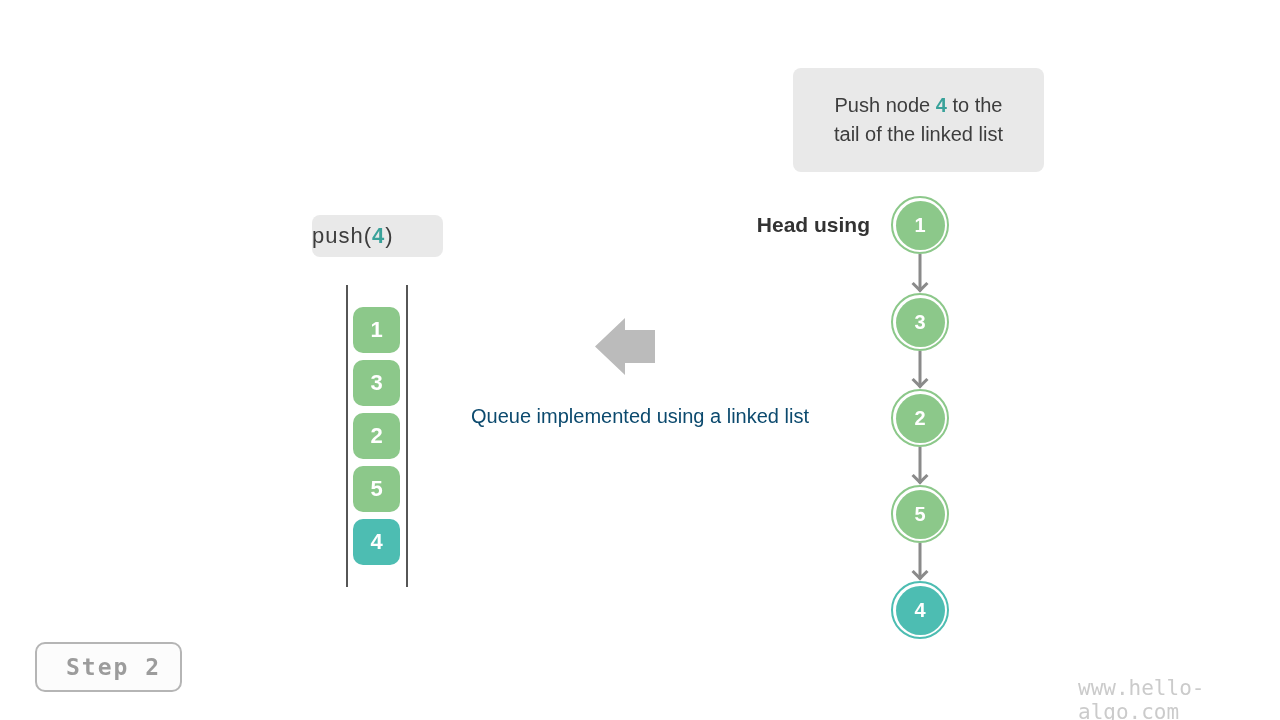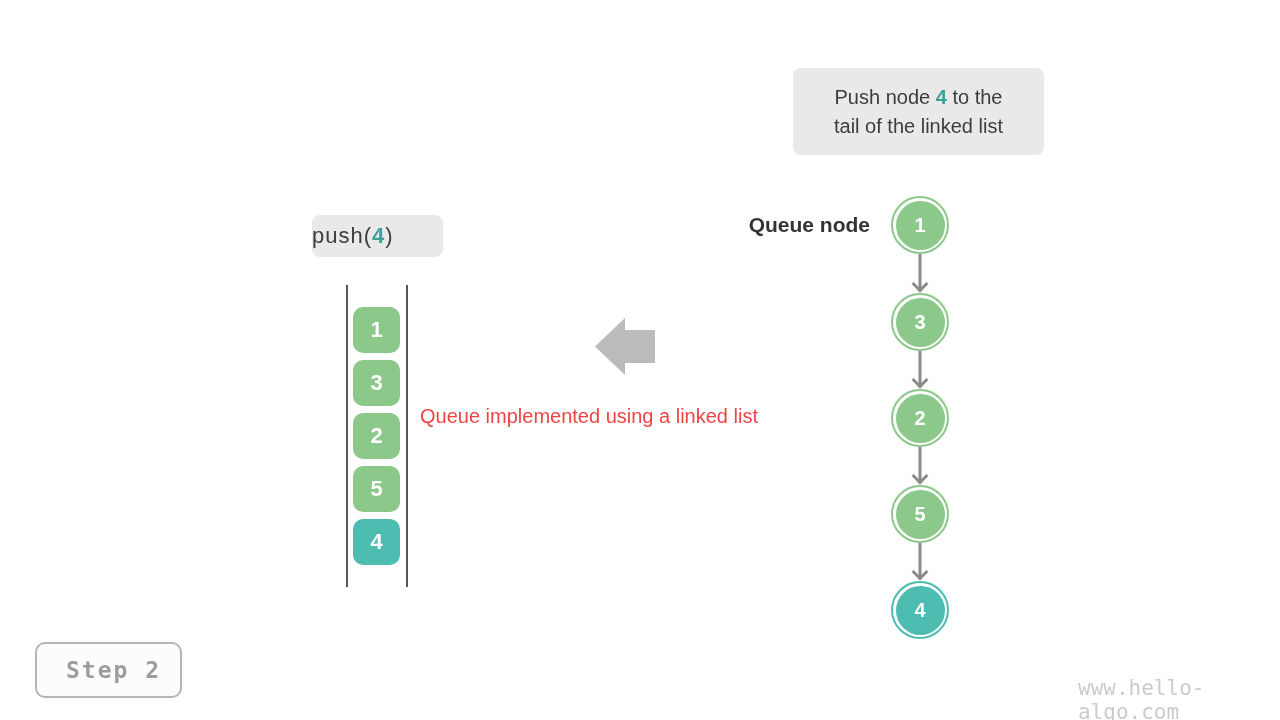--- a/index.html
+++ b/index.html
@@ -10,21 +10,21 @@
     height: 720px;
     background: #ffffff;
     overflow: hidden;
     font-family: "Liberation Sans", sans-serif;
   }
 
   
   .callout {
     position: absolute;
     left: 793px; top: 68px;
-    width: 251px; height: 87px;
+    width: 251px; height: 104px;
     background: #e9e9e9;
     border-radius: 8px;
     display: flex;
     flex-direction: column;
     justify-content: center;
     align-items: center;
     font-size: 20px;
     line-height: 29px;
     color: #3d3d3d;
   }
@@ -82,23 +82,23 @@
     width: 60px; height: 57px;
     background: #bbbbbb;
     clip-path: polygon(0 50%, 50% 0, 50% 21%, 100% 21%, 100% 79%, 50% 79%, 50% 100%);
   }
 
   
   .caption {
     position: absolute;
     left: 420px; top: 405px;
     width: 440px;
-    text-align: left;
+    text-align: center;
     font-size: 20px;
-    color: #ef4444;
+    color: #0c4a6e;
   }
 
   
   .ll-node {
     position: absolute;
     left: 891px;
     width: 58px; height: 58px;
     border-radius: 50%;
     border: 2.5px solid;
     padding: 2.5px;
@@ -156,21 +156,21 @@
     font-weight: bold;
     color: #333333;
   }
   .head-label { top: 213px; }
   .tail-label { top: 598px; }
 
   
   .step-box {
     position: absolute;
     left: 35px; top: 642px;
-    width: 147px; height: 56px;
+    width: 147px; height: 50px;
     background: #fcfcfc;
     border: 2px solid #b5b5b5;
     border-radius: 10px;
     display: flex;
     align-items: center;
     justify-content: center;
     font-family: "DejaVu Sans Mono", monospace;
     font-size: 23px;
     font-weight: bold;
     letter-spacing: 2px;
@@ -213,21 +213,21 @@
     <div class="stack-item" style="background: rgb(140, 200, 138);">3</div>
     <div class="stack-item" style="background: rgb(140, 200, 138);">2</div>
     <div class="stack-item" style="background: rgb(140, 200, 138);">5</div>
     <div class="stack-item" style="background: rgb(77, 189, 178);">4</div>
   </div>
 
   <div class="big-arrow"></div>
 
   <div class="caption">Queue implemented using a linked list</div>
 
-  <div class="side-label head-label">Queue node</div>
+  <div class="side-label head-label">Head using</div>
 
   <div class="ll-node node-0" style="border-color: rgb(140, 200, 138);">
     <div class="ll-node-inner" style="background: rgb(140, 200, 138);">1</div>
   </div>
   <div class="ll-node node-1" style="border-color: rgb(140, 200, 138);">
     <div class="ll-node-inner" style="background: rgb(140, 200, 138);">3</div>
   </div>
   <div class="ll-node node-2" style="border-color: rgb(140, 200, 138);">
     <div class="ll-node-inner" style="background: rgb(140, 200, 138);">2</div>
   </div>

